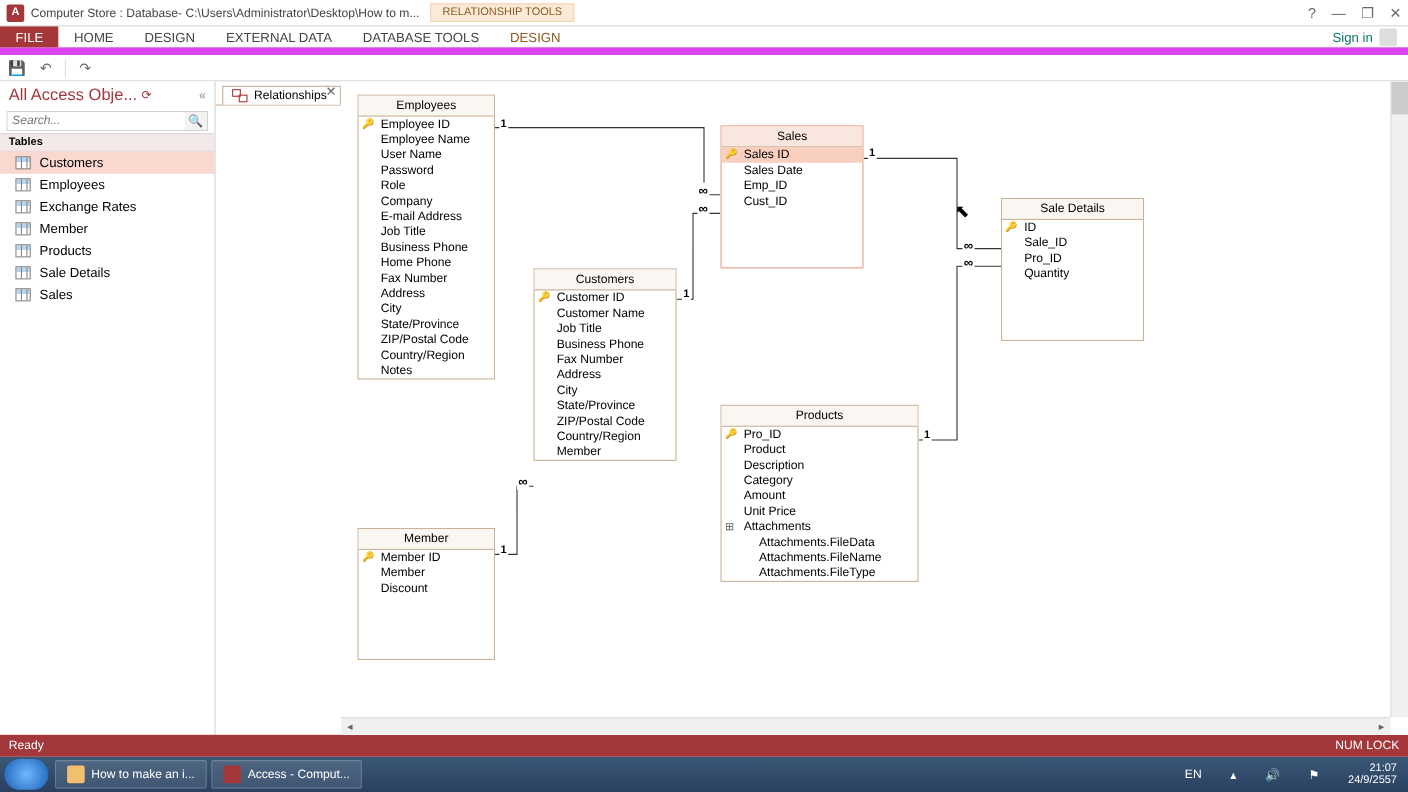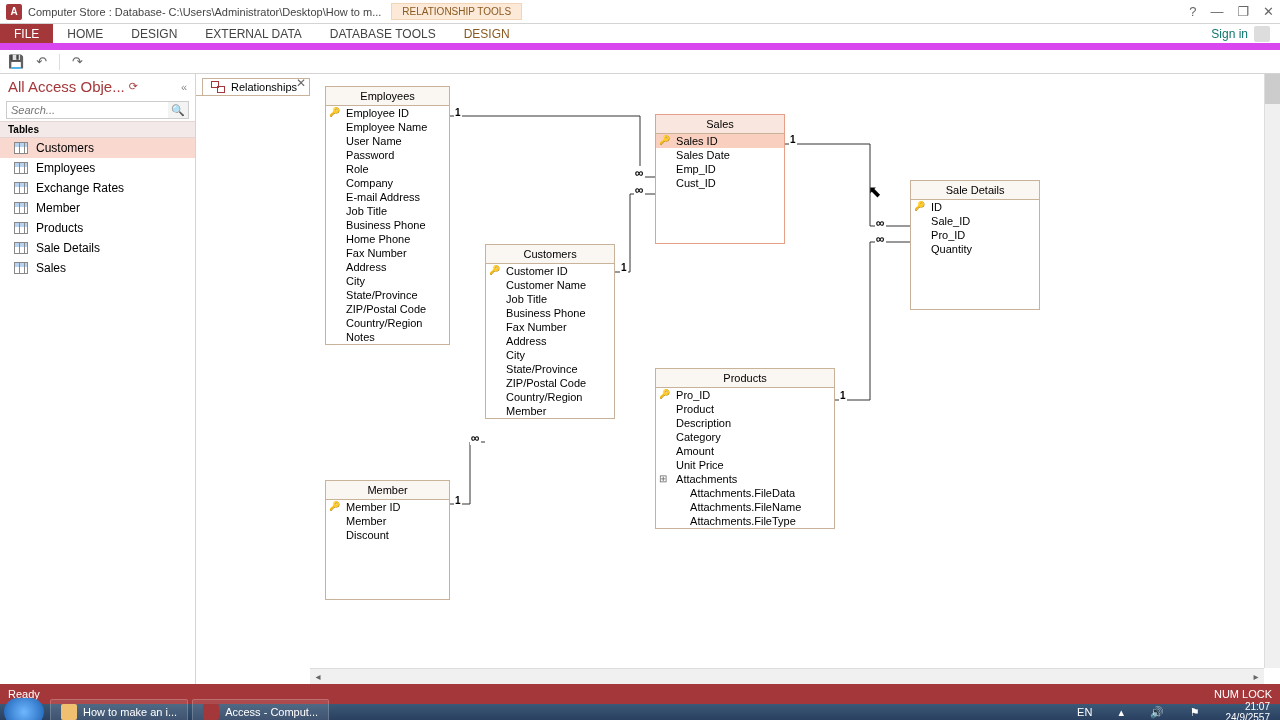--- a/index.html
+++ b/index.html
@@ -64,21 +64,21 @@
 .table-box .trow.sel { background: #f9d0c0; }
 .table-box .trow.exp:before { content: "⊞"; position: absolute; left: 3px; top: 1px; font-size: 10px; color: #666; }
 .table-box .trow.sub { padding-left: 34px; }
 
 .rel-label { position: absolute; font-size: 10px; font-weight: bold; background: #fff; padding: 0 1px; }
 .rel-inf { font-size: 12px; }
 
 .statusbar { height: 20px; background: #a4373a; color: #fff; display: flex; align-items: center; padding: 0 8px; font-size: 11px; }
 .statusbar .right { margin-left: auto; }
 
-.taskbar { height: 16px; background: linear-gradient(to bottom, #3b5877, #2a4060); display: flex; align-items: center; padding: 0 4px; color: #fff; font-size: 11px; }
+.taskbar { height: 32px; background: linear-gradient(to bottom, #3b5877, #2a4060); display: flex; align-items: center; padding: 0 4px; color: #fff; font-size: 11px; }
 .taskbar .start { width: 40px; height: 28px; background: radial-gradient(circle at 50% 50%, #6fb7ff, #1a5fb4); border-radius: 14px; margin-right: 6px; }
 .taskbar .tbtn { height: 26px; padding: 0 10px; margin-right: 4px; background: rgba(255,255,255,0.1); border: 1px solid rgba(255,255,255,0.2); display: flex; align-items: center; gap: 6px; border-radius: 2px; max-width: 160px; overflow: hidden; white-space: nowrap; }
 .taskbar .tbtn .ico { width: 16px; height: 16px; background: #f0c070; border-radius: 2px; flex-shrink: 0; }
 .taskbar .tbtn .ico.acc { background: #a4373a; }
 .taskbar .tray { margin-left: auto; display: flex; align-items: center; gap: 26px; padding-right: 6px; }
 .taskbar .clock { text-align: right; line-height: 1.1; font-size: 10px; }
 
 .cursor { position: absolute; font-size: 16px; color: #000; pointer-events: none; }
 </style>
 </head>

